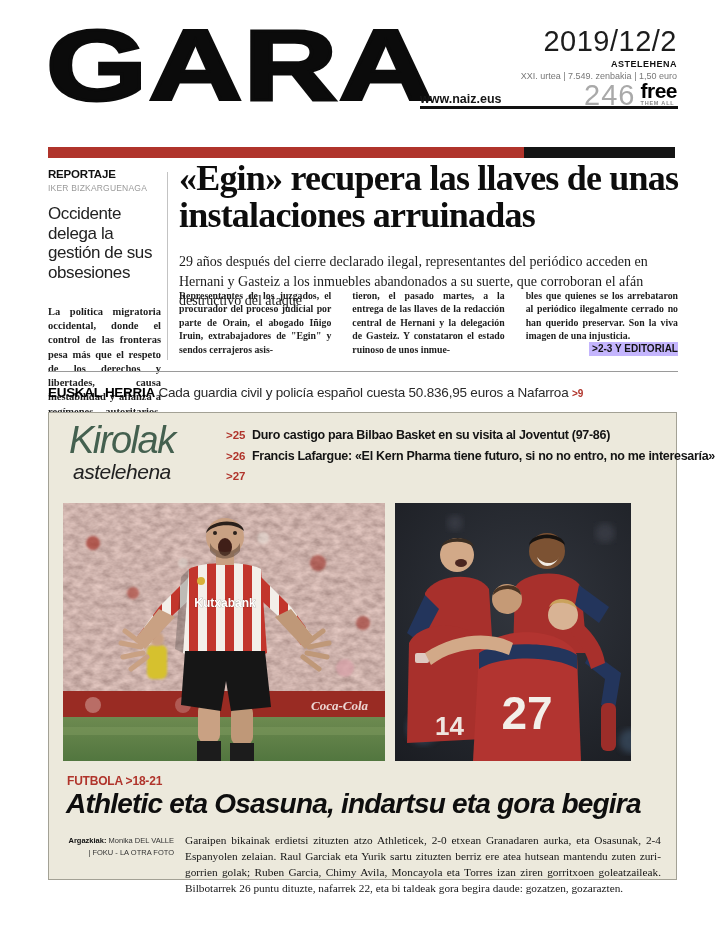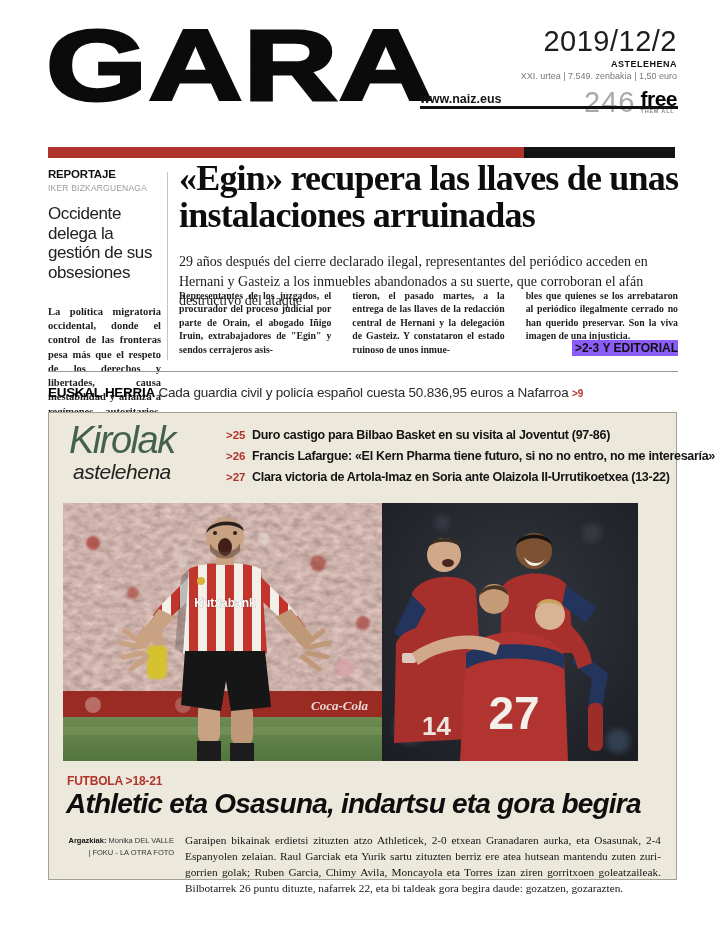--- a/index.html
+++ b/index.html
@@ -14,21 +14,21 @@
     position:absolute; left:46px; top:26px;
     font-size:100px; font-weight:bold; line-height:0.78; letter-spacing:1px;
     color:#0b0b0b; transform:scaleX(1.30); transform-origin:left top;
     -webkit-text-stroke:3px #0b0b0b;
   }
   .site-url { position:absolute; left:420px; top:92px; font-size:12.5px; font-weight:bold; color:#161616; }
   .mast-right { position:absolute; right:49px; top:27px; text-align:right; }
   .mast-date { font-size:29px; letter-spacing:0.5px; color:#1c1c1c; line-height:1; }
   .mast-day { font-size:9px; font-weight:bold; letter-spacing:0.5px; margin-top:3px; color:#111; }
   .mast-edition { font-size:9px; color:#777; margin-top:2px; }
-  .free-row { display:flex; justify-content:flex-end; align-items:center; margin-top:8px; }
+  .free-row { display:flex; justify-content:flex-end; align-items:flex-start; margin-top:1px; }
   .free-count { font-size:29px; color:#a9a9a9; line-height:0.9; letter-spacing:1px; }
   .free-word { margin-left:5px; text-align:left; }
   .free-word .fw { font-size:21px; font-weight:bold; color:#000; line-height:0.85; letter-spacing:-0.5px; }
   .free-word .fs { font-size:5.5px; font-weight:bold; color:#888; letter-spacing:0.8px; }
   .mast-rule { position:absolute; left:420px; top:106px; width:258px; height:3px; background:#111; }
   
   .strip { position:absolute; left:48px; width:630px; font-size:13.5px; letter-spacing:-0.2px; color:#2a2a2a; white-space:nowrap; }
   .strip b { color:#000; letter-spacing:-0.3px; }
   .strip .pref { color:#b0342b; font-weight:bold; font-size:10px; }
   .strip-kultura { top:116px; }
@@ -46,34 +46,34 @@
   .vdivider { position:absolute; left:167px; top:172px; height:188px; width:1px; background:#c3c3c3; }
   .main-head { position:absolute; left:179px; top:160px; width:502px; font-family:"Liberation Serif", serif; font-weight:bold; font-size:36px; line-height:1.04; letter-spacing:-0.8px; color:#0d0d0d; }
   .main-sub { position:absolute; left:179px; top:252px; width:500px; font-family:"Liberation Serif", serif; font-size:14px; line-height:1.4; color:#1b1b1b; }
   .cols { position:absolute; left:179px; top:289px; width:499px; display:flex; gap:21px; }
   .col { flex:1; font-family:"Liberation Serif", serif; font-weight:bold; font-size:9.8px; line-height:1.37; text-align:justify; color:#1d1d1d; position:relative; }
   .col-cronica { font-family:"Liberation Sans", sans-serif; font-weight:normal; text-align:left; }
   .cr-kicker { font-size:10.5px; }
   .cr-kicker b { font-weight:bold; color:#000; }
   .cr-kicker span { color:#9a9a9a; font-size:9.5px; }
   .cr-title { font-size:17px; line-height:1.18; color:#3a3a3a; margin-top:8px; letter-spacing:-0.3px; }
-  .col-ref { position:absolute; right:0; bottom:0; font-family:"Liberation Sans", sans-serif; font-size:12px; font-weight:bold; color:#111; background:#8b5cf6; padding-left:3px; }
+  .col-ref { position:absolute; right:0; bottom:0; font-family:"Liberation Sans", sans-serif; font-size:10px; font-weight:bold; color:#111; background:#c4b5fd; padding-left:3px; }
   .hrule { position:absolute; left:48px; top:371px; width:630px; height:1px; background:#9a9a9a; }
   
   .sports { position:absolute; left:48px; top:412px; width:629px; height:468px; background:#ece9dc; border:1px solid #a3a195; }
   .kir-title { position:absolute; left:20px; top:8px; font-size:38px; font-weight:normal; font-style:italic; letter-spacing:-1.5px; color:#44604f; line-height:1; }
   .kir-sub { position:absolute; left:24px; top:47px; font-size:21px; font-style:italic; color:#222; letter-spacing:-0.5px; }
   .briefs { position:absolute; left:177px; top:15px; }
   .brief { display:flex; align-items:baseline; height:21px; }
   .brief .bp { color:#b0342b; font-weight:bold; font-size:11.5px; width:26px; flex:none; }
   .brief .bt { font-weight:bold; font-size:12.5px; letter-spacing:-0.3px; color:#141414; white-space:nowrap; }
   .photo { position:absolute; top:90px; height:258px; overflow:hidden; background:#555; }
   .photo svg { display:block; }
   .photo-left { left:14px; width:322px; }
-  .photo-right { left:333px; width:256px; }
+  .photo-right { left:346px; width:236px; }
   .futbola { position:absolute; left:18px; top:361px; font-size:12px; font-weight:bold; color:#b0342b; letter-spacing:-0.2px; }
   .sp-head { position:absolute; left:17px; top:375px; font-size:28px; font-weight:bold; font-style:italic; letter-spacing:-0.8px; color:#0e0e0e; }
   .sp-bottom { position:absolute; left:18px; top:419px; width:594px; display:flex; }
   .credit { width:118px; flex:none; text-align:right; font-size:7.5px; line-height:1.55; color:#333; padding-right:11px; padding-top:3px; }
   .credit b { color:#111; }
   .sp-body { flex:1; font-family:"Liberation Serif", serif; font-size:11.3px; line-height:1.42; text-align:justify; color:#151515; }
 </style>
 </head>
 <body>
 
@@ -131,21 +131,20 @@
       <div class="brief">
         <span class="bp">&gt;25</span>
         <span class="bt">Duro castigo para Bilbao Basket en su visita al Joventut (97-86)</span>
       </div>
       <div class="brief">
         <span class="bp">&gt;26</span>
         <span class="bt">Francis Lafargue: «El Kern Pharma tiene futuro, si no no entro, no me interesaría»</span>
       </div>
       <div class="brief">
         <span class="bp">&gt;27</span>
-        <span class="bt">Clara victoria de Artola-Imaz en Soria ante Olaizola II-Urrutikoetxea (13-22)</span>
       </div>
     </div>
 
     <div class="photo photo-left">
       <svg width="322" height="258" viewBox="0 0 322 258" xmlns="http://www.w3.org/2000/svg">
         <defs>
           <filter id="crowdTex" x="0" y="0" width="100%" height="100%">
             <feTurbulence type="fractalNoise" baseFrequency="0.10 0.16" numOctaves="3" seed="7"></feTurbulence>
             <feColorMatrix type="matrix" values="0.55 0 0 0 0.38  0.45 0 0 0 0.24  0.42 0 0 0 0.22  0 0 0 0 1"></feColorMatrix>
           </filter>

